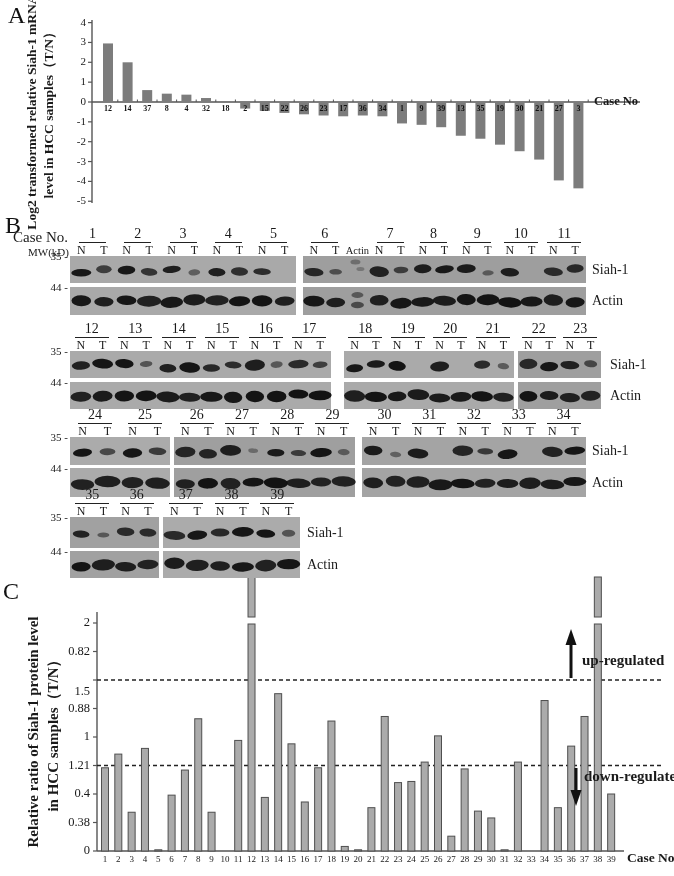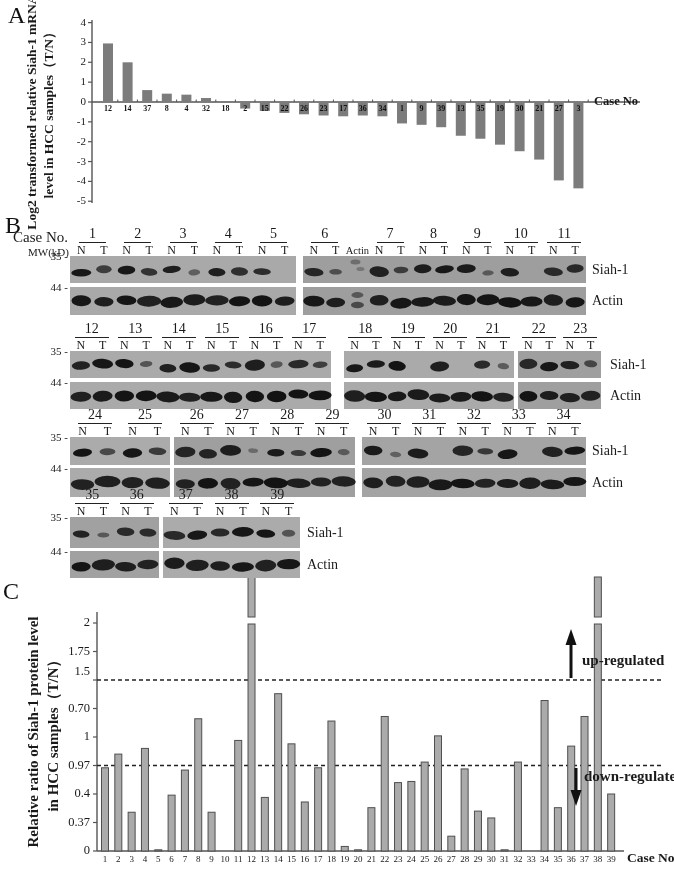--- a/index.html
+++ b/index.html
@@ -379,27 +379,27 @@
       <div class="caseA" style="left: 412.6px; top: 104px;">9</div>
       <div class="caseA" style="left: 432.2px; top: 104px;">39</div>
       <div class="caseA" style="left: 451.8px; top: 104px;">13</div>
       <div class="caseA" style="left: 471.4px; top: 104px;">35</div>
       <div class="caseA" style="left: 491px; top: 104px;">19</div>
       <div class="caseA" style="left: 510.6px; top: 104px;">30</div>
       <div class="caseA" style="left: 530.2px; top: 104px;">21</div>
       <div class="caseA" style="left: 549.8px; top: 104px;">27</div>
       <div class="caseA" style="left: 569.4px; top: 104px;">3</div>
       <div class="ytickC" style="left: 52px; top: 615px;">2</div>
-      <div class="ytickC" style="left: 52px; top: 643.5px;">1.75</div>
-      <div class="ytickC" style="left: 52px; top: 664px;">1.5</div>
-      <div class="ytickC" style="left: 52px; top: 700.5px;">0.70</div>
+      <div class="ytickC" style="left: 52px; top: 643.5px;">0.82</div>
+      <div class="ytickC" style="left: 52px; top: 684px;">1.5</div>
+      <div class="ytickC" style="left: 52px; top: 700.5px;">0.88</div>
       <div class="ytickC" style="left: 52px; top: 729px;">1</div>
-      <div class="ytickC" style="left: 52px; top: 757.5px;">0.97</div>
+      <div class="ytickC" style="left: 52px; top: 757.5px;">1.21</div>
       <div class="ytickC" style="left: 52px; top: 786px;">0.4</div>
-      <div class="ytickC" style="left: 52px; top: 814.5px;">0.37</div>
+      <div class="ytickC" style="left: 52px; top: 814.5px;">0.38</div>
       <div class="ytickC" style="left: 52px; top: 843px;">0</div>
       <div class="xtickC" style="left: 98px; top: 854px;">1</div>
       <div class="xtickC" style="left: 111.32px; top: 854px;">2</div>
       <div class="xtickC" style="left: 124.64px; top: 854px;">3</div>
       <div class="xtickC" style="left: 137.96px; top: 854px;">4</div>
       <div class="xtickC" style="left: 151.28px; top: 854px;">5</div>
       <div class="xtickC" style="left: 164.6px; top: 854px;">6</div>
       <div class="xtickC" style="left: 177.92px; top: 854px;">7</div>
       <div class="xtickC" style="left: 191.24px; top: 854px;">8</div>
       <div class="xtickC" style="left: 204.56px; top: 854px;">9</div>

